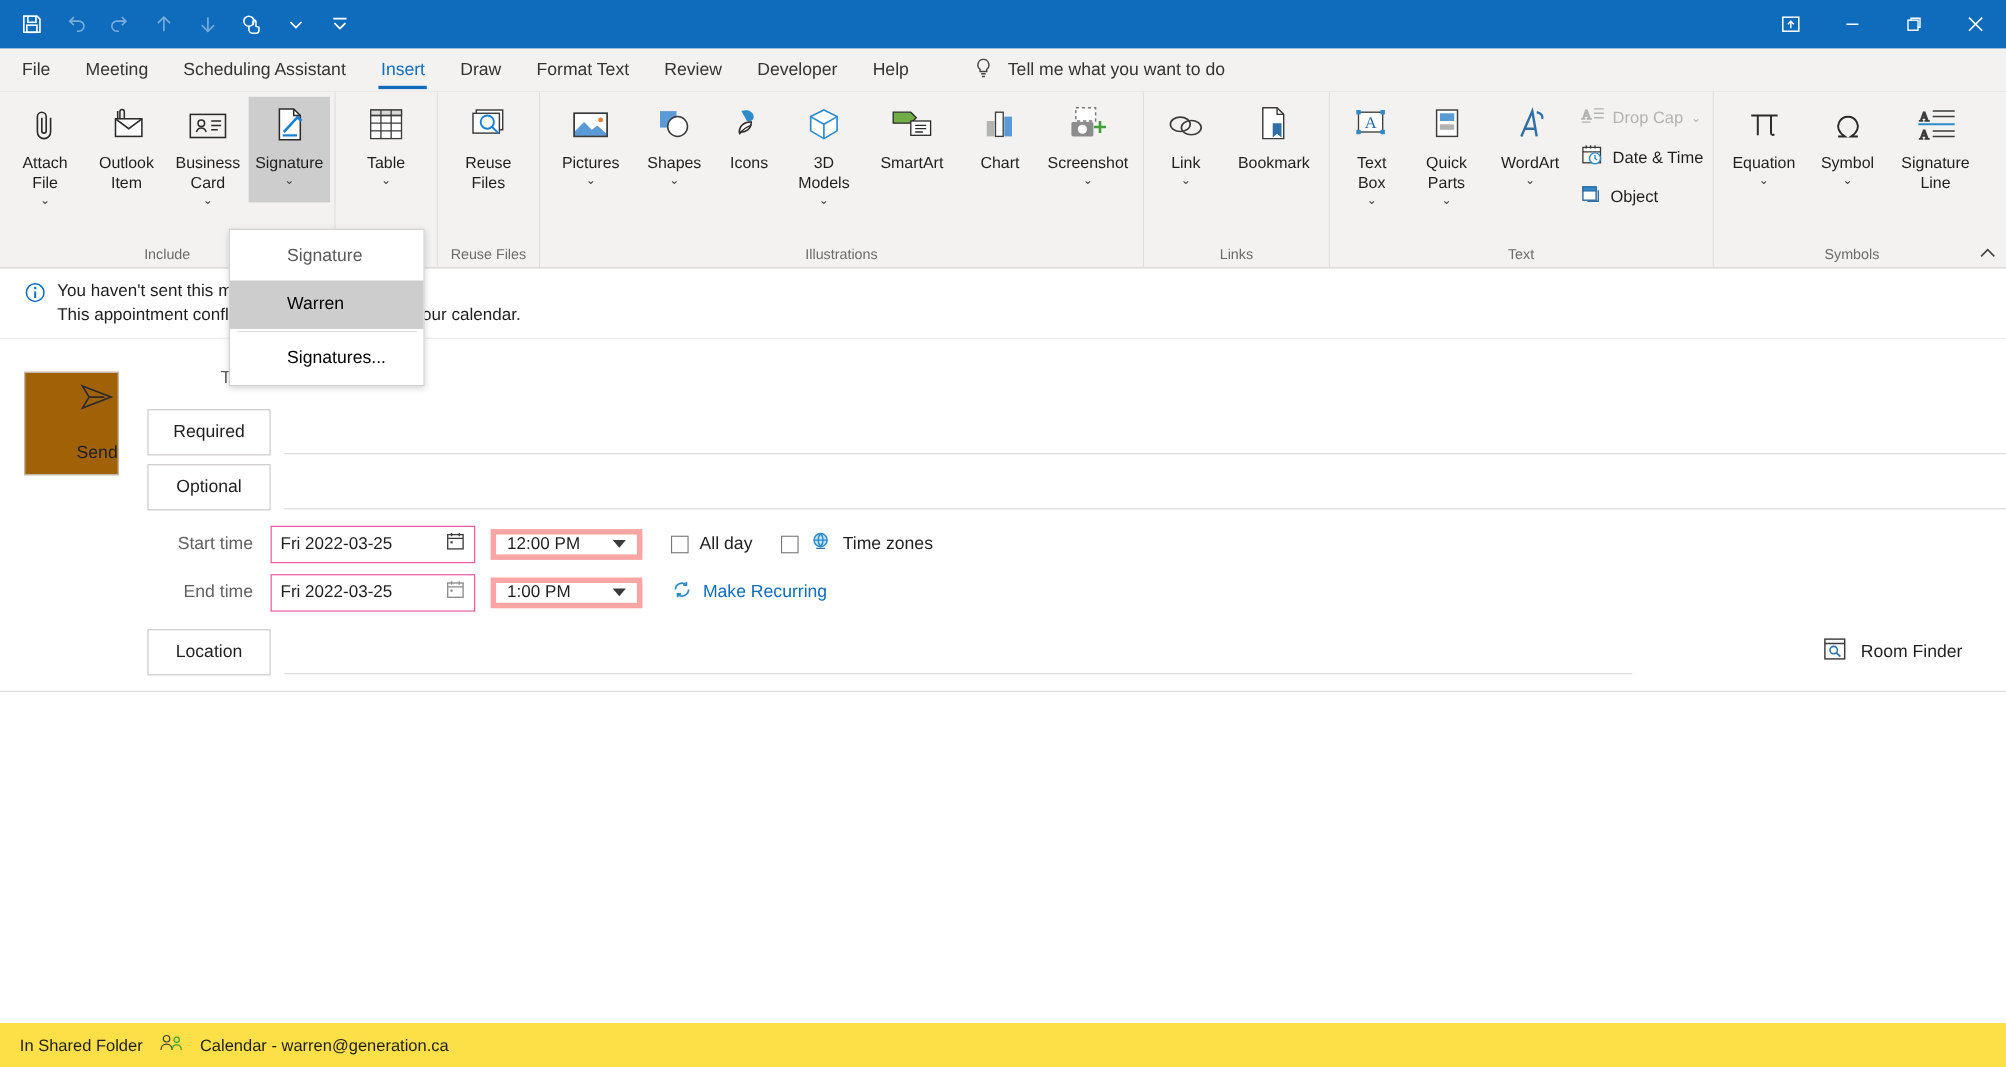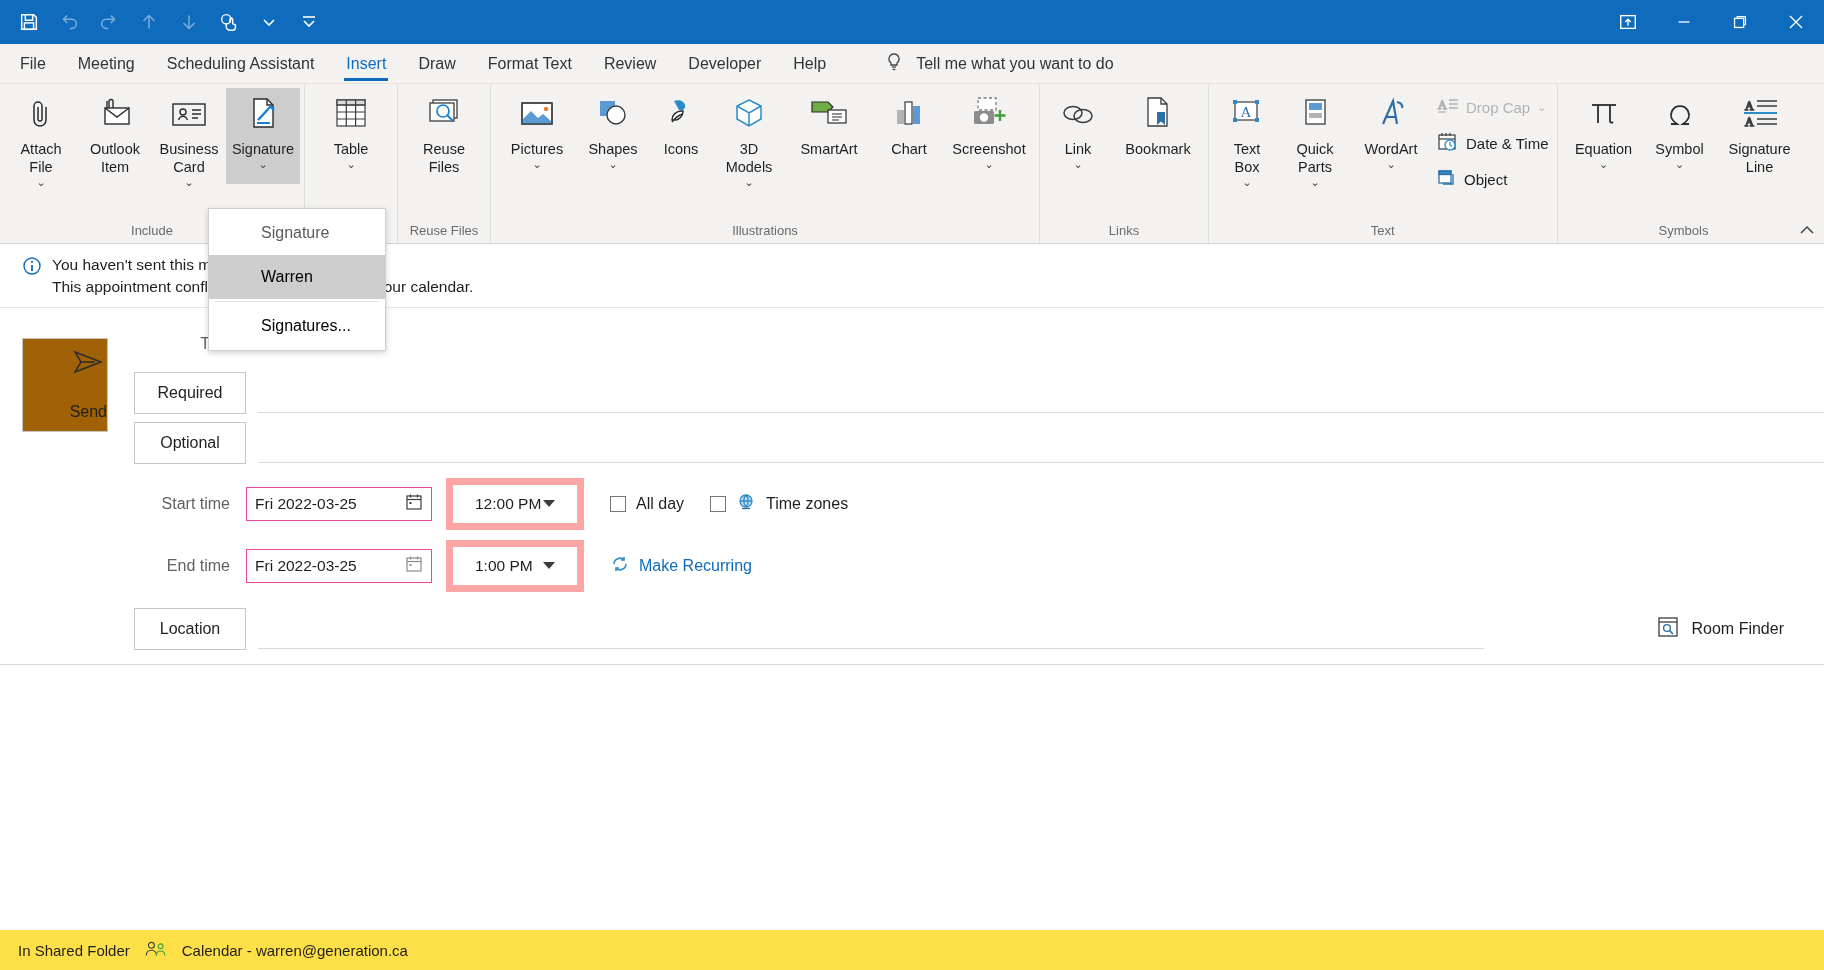--- a/index.html
+++ b/index.html
@@ -110,22 +110,22 @@
   }
   .fline { flex: 1; height: 40px; border-bottom: 1px solid #d9d9d9; margin-left: 12px; }
   .fline.noborder { border-bottom: none; }
   .titlerow { height: 44px; }
   .datebox {
     width: 186px; height: 34px; border: 1px solid #ec4899; background: #fff;
     display: flex; align-items: center; padding: 0 8px; font-size: 15.5px; color: #1f1f1f;
     justify-content: space-between;
   }
   .timebox {
-    width: 138px; height: 52px; border: 7px solid #fca5a5; background: #fff;
-    display: flex; align-items: center; padding: 0 22px; font-size: 15.5px; color: #1f1f1f;
+    width: 138px; height: 28px; border: 5px solid #fca5a5; background: #fff;
+    display: flex; align-items: center; padding: 0 10px; font-size: 15.5px; color: #1f1f1f;
     justify-content: space-between; margin-left: 14px;
   }
   .caret-dn { width: 0; height: 0; border-left: 6px solid transparent; border-right: 6px solid transparent; border-top: 7px solid #3b3b3b; }
   .cbx { width: 16px; height: 16px; border: 1px solid #767676; background: #fff; }
   .optrow { display: flex; align-items: center; gap: 10px; margin-left: 26px; font-size: 16px; color: #1f1f1f; }
   .linkish { color: #0f6cbd; font-size: 16px; }
   .recur { display: flex; align-items: center; gap: 9px; margin-left: 26px; }
   .roomfinder {
     position: absolute; right: 40px; display: flex; align-items: center; gap: 12px;
     font-size: 16px; color: #1f1f1f;

